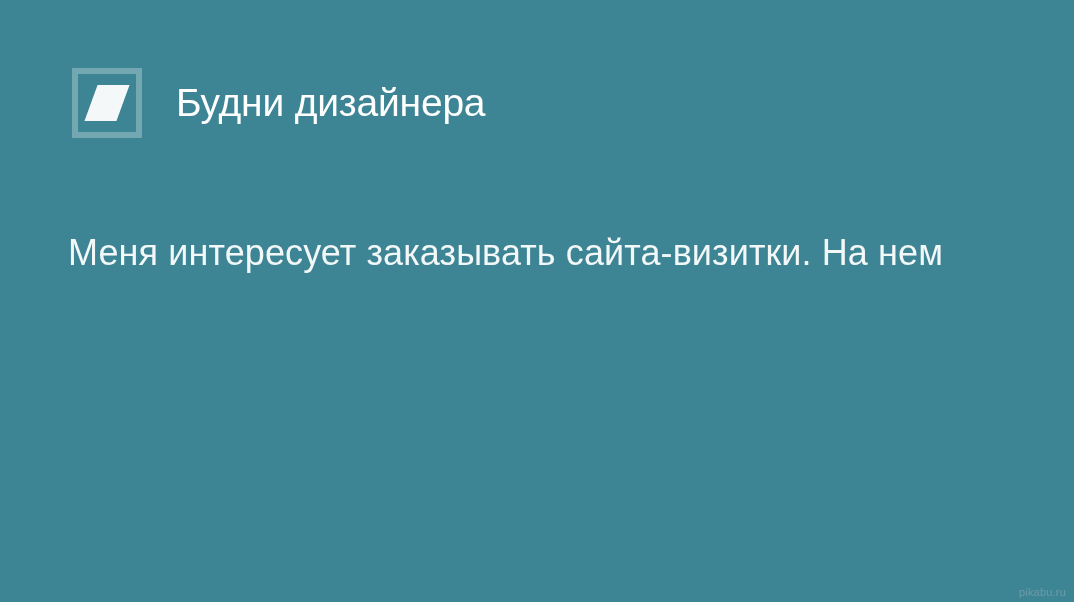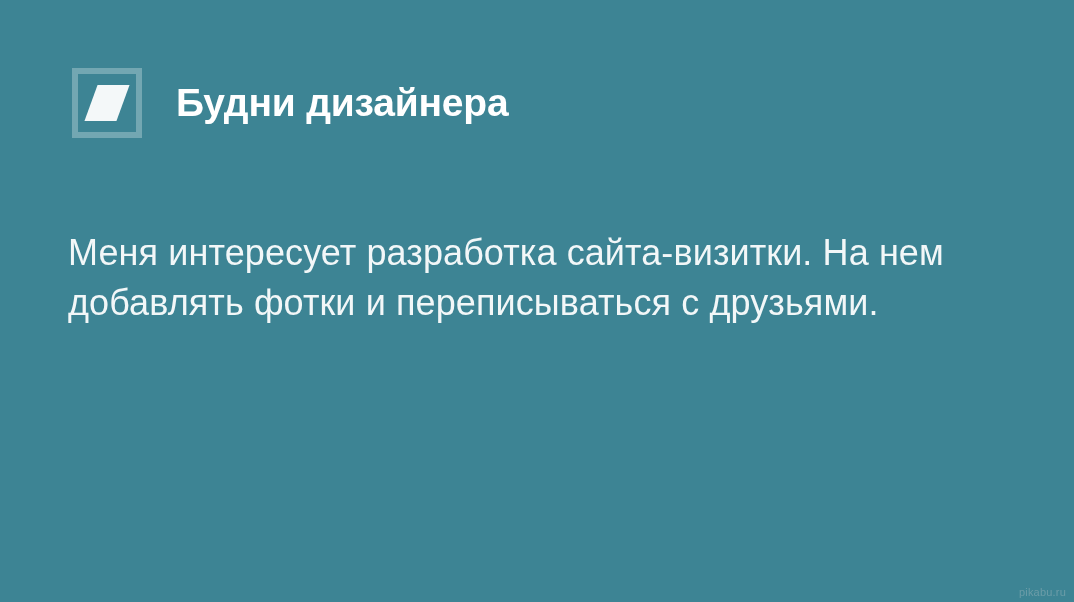--- a/index.html
+++ b/index.html
@@ -42,21 +42,21 @@
     top: 11px;
     width: 32px;
     height: 36px;
     background: #f4f8f9;
     transform: skewX(-20deg);
   }
   #page-title {
     margin-left: 34px;
     color: #ffffff;
     font-size: 39px;
-    font-weight: bold;
+    font-weight: normal;
     letter-spacing: -0.2px;
     white-space: nowrap;
     line-height: 70px;
   }
 
   
   #quote {
     position: absolute;
     left: 68px;
     top: 228px;
@@ -91,19 +91,18 @@
 <div id="card">
 
   <div id="header">
     <div id="logo-mark">
       <div id="logo-slash"></div>
     </div>
     <div id="page-title">Будни дизайнера</div>
   </div>
 
   <div id="quote">
-    <span class="line">Меня интересует разработка сайта-визитки. На нем</span>
-    <span class="line">добавлять фотки и переписываться с друзьями.</span>
+    <span class="line">Меня интересует заказывать сайта-визитки. На нем</span>
   </div>
 
   <div id="watermark">pikabu.ru</div>
 
 </div>
 
 </body></html>

